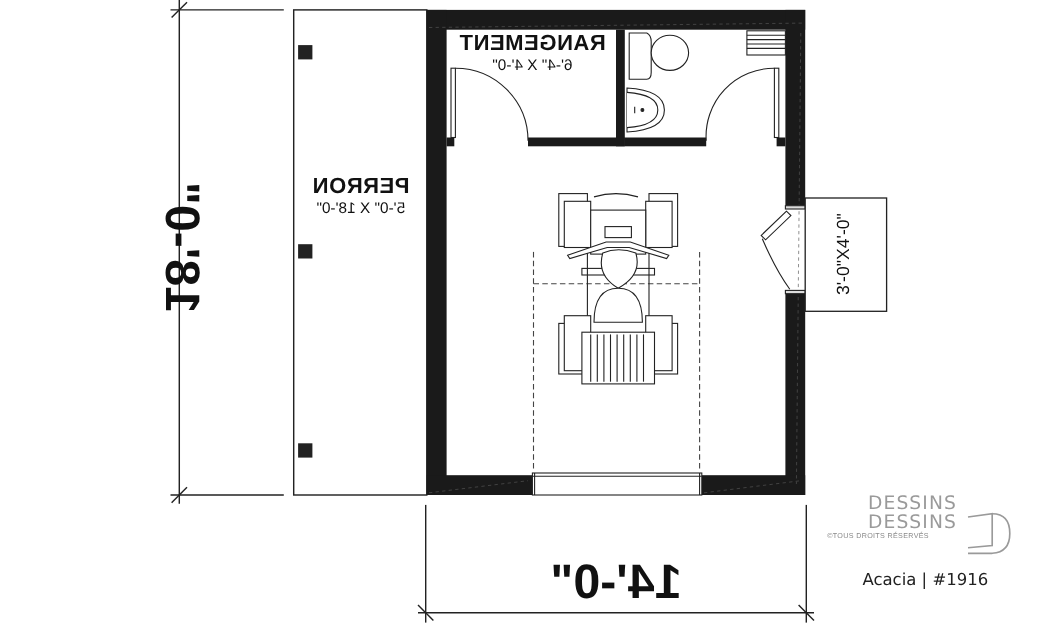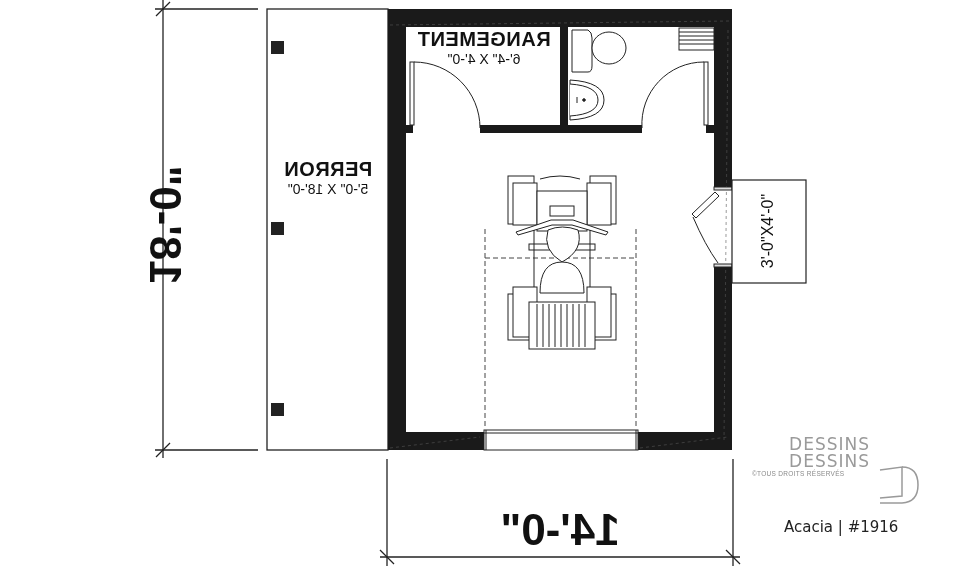--- a/index.html
+++ b/index.html
@@ -2,21 +2,21 @@
 <html><head>
   <meta charset="utf-8">
   <style>
     html, body { margin: 0; padding: 0; background: #ffffff; }
     body { width: 960px; height: 569px; position: relative; overflow: hidden; font-family: "Liberation Sans", sans-serif; }
     svg { position: absolute; left: 0; top: 0; }
     .lbl { position: absolute; color: #111; text-align: center; white-space: nowrap; }
     .room-title { font-weight: bold; font-size: 20px; letter-spacing: 0.5px; transform: scaleX(-1); }
     .room-dim { font-size: 14px; transform: scaleX(-1); }
     .big-dim { font-weight: bold; font-size: 44px; }
-    .logo { position: absolute; left: 752px; top: 436px; width: 170px; height: 80px; }
+    .logo { position: absolute; left: 752px; top: 450px; width: 170px; height: 80px; }
     .logo-line1, .logo-line2 { font-family: "DejaVu Sans", sans-serif; color: #9a9a9a; font-size: 17px; letter-spacing: 1px; text-align: right; line-height: 17px; }
     .logo-rights { font-family: "Liberation Sans", sans-serif; font-size: 6.5px; color: #8a8a8a; letter-spacing: 0.3px; }
     .plan-name { position: absolute; left: 784px; top: 518px; font-family: "DejaVu Sans", sans-serif; font-size: 15px; color: #222; text-align: center; }
   </style>
 </head>
 <body>
 
 <svg width="960" height="569" viewBox="0 0 960 569">
 
   <g stroke="#222" stroke-width="1.3" fill="none">

